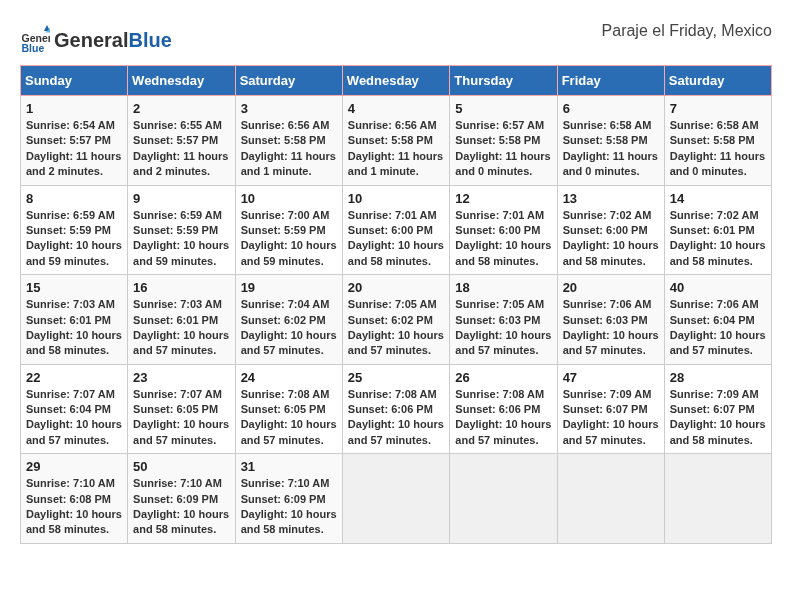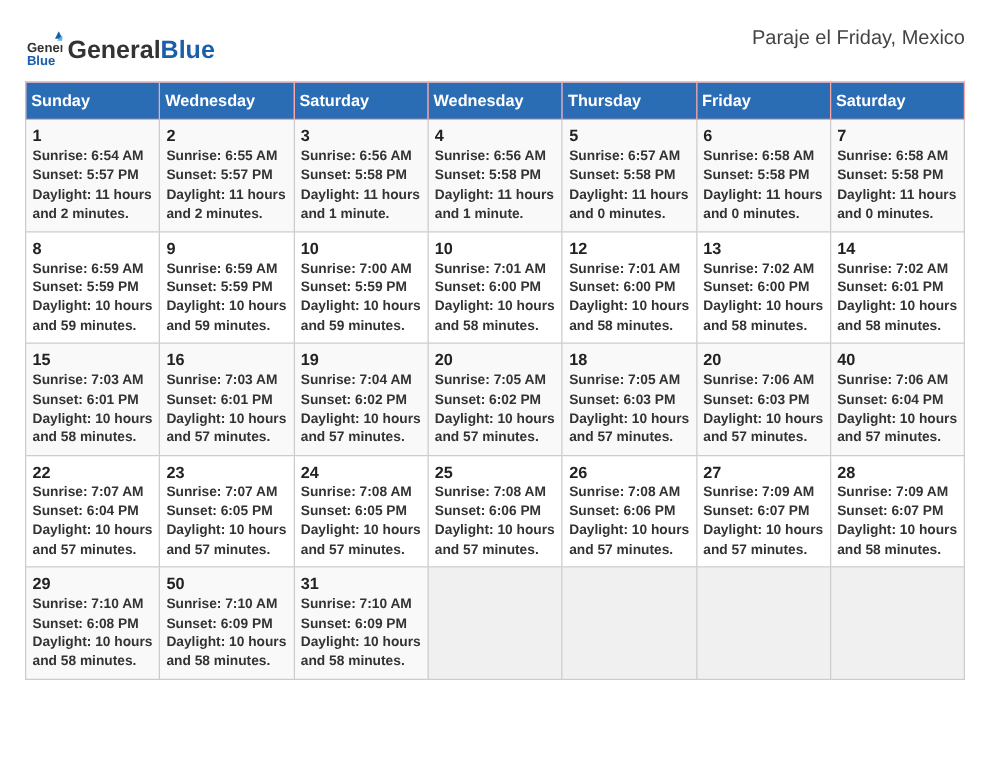--- a/index.html
+++ b/index.html
@@ -231,21 +231,21 @@
         </td>
         <td>
           <span class="day-num">25</span>
           <div class="day-info">Sunrise: 7:08 AM<br>Sunset: 6:06 PM<br>Daylight: 10 hours<br>and 57 minutes.</div>
         </td>
         <td>
           <span class="day-num">26</span>
           <div class="day-info">Sunrise: 7:08 AM<br>Sunset: 6:06 PM<br>Daylight: 10 hours<br>and 57 minutes.</div>
         </td>
         <td>
-          <span class="day-num">27</span>
+          <span class="day-num">47</span>
           <div class="day-info">Sunrise: 7:09 AM<br>Sunset: 6:07 PM<br>Daylight: 10 hours<br>and 57 minutes.</div>
         </td>
         <td>
           <span class="day-num">28</span>
           <div class="day-info">Sunrise: 7:09 AM<br>Sunset: 6:07 PM<br>Daylight: 10 hours<br>and 58 minutes.</div>
         </td>
       </tr>
       <tr>
         <td>
           <span class="day-num">29</span>

